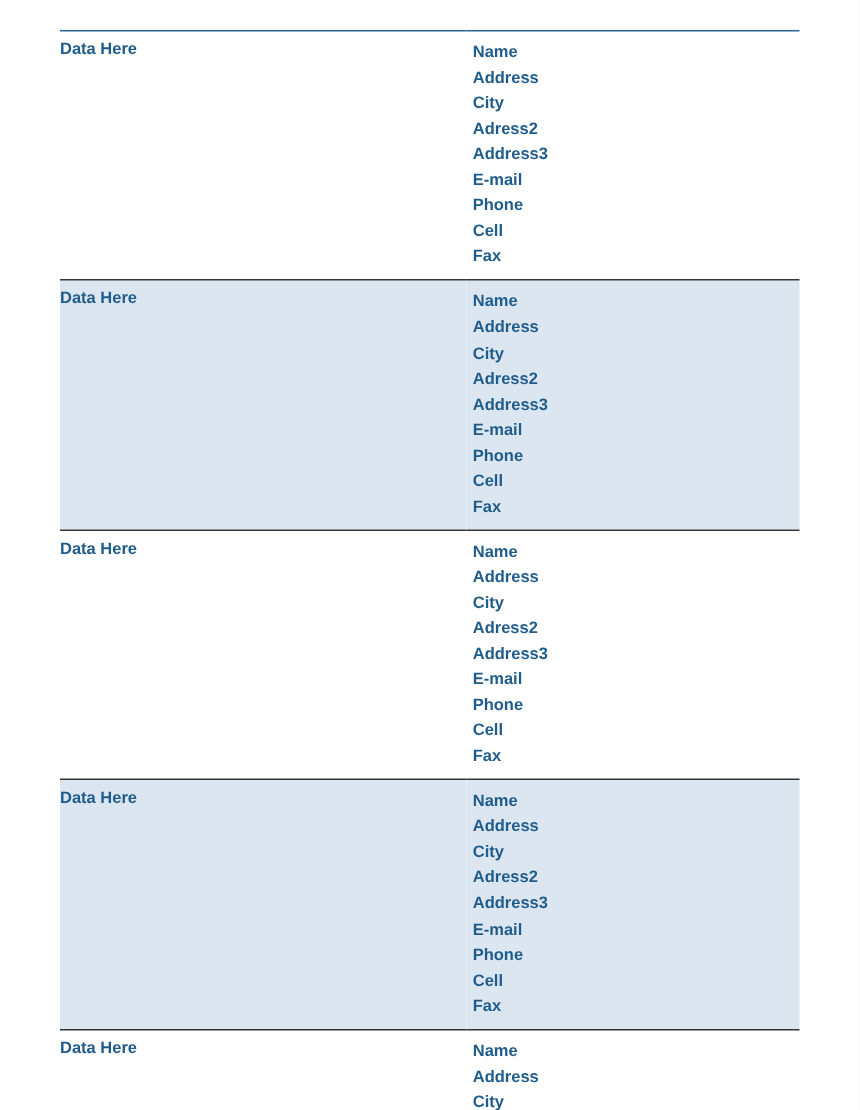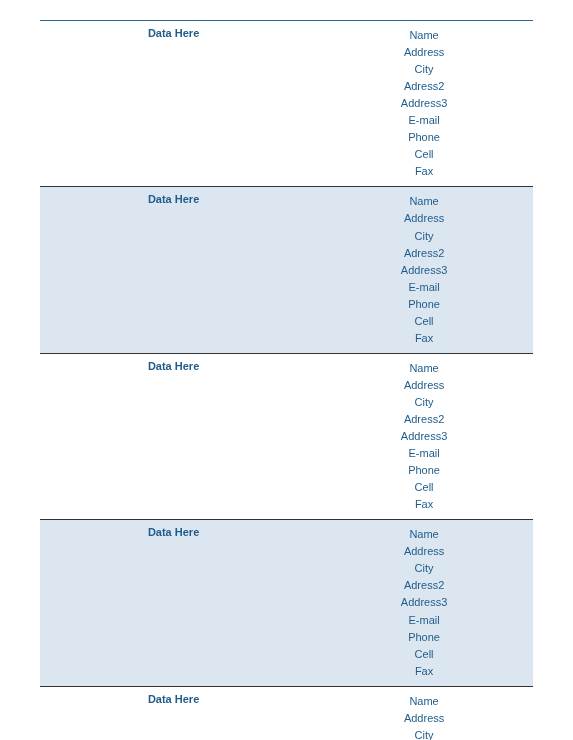--- a/index.html
+++ b/index.html
@@ -24,21 +24,20 @@
       padding: 20px 40px 20px 40px;
     }
 
     .table {
       width: 100%;
       border-collapse: collapse;
     }
 
     .row {
       border-bottom: 1px solid #333;
-      text-align: center;
     }
 
     .row:first-child {
       border-top: 1px solid #2a6496;
     }
 
     .row.even {
       background-color: #dce6f1;
     }
 
@@ -52,20 +51,21 @@
       padding: 6px 4px 6px 0;
       font-size: 11px;
       color: #1f5c8b;
       font-weight: bold;
     }
 
     .cell-right {
       width: 45%;
       vertical-align: top;
       padding: 6px 0 6px 4px;
+      font-weight: bold;
     }
 
     .field-label {
       font-size: 11px;
       color: #1f5c8b;
       line-height: 1.55;
       display: block;
     }
   </style>
 </head>

